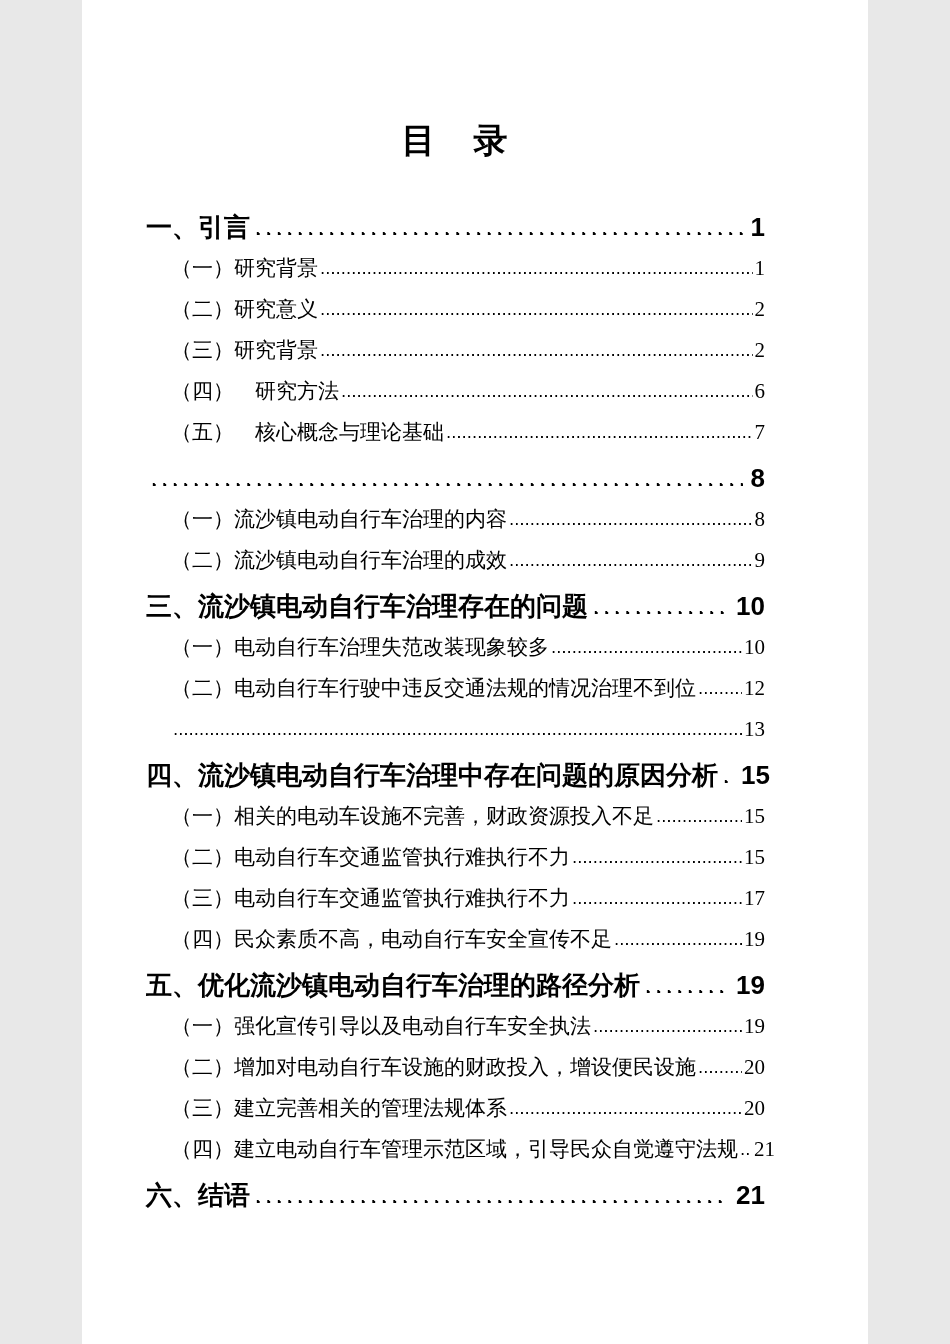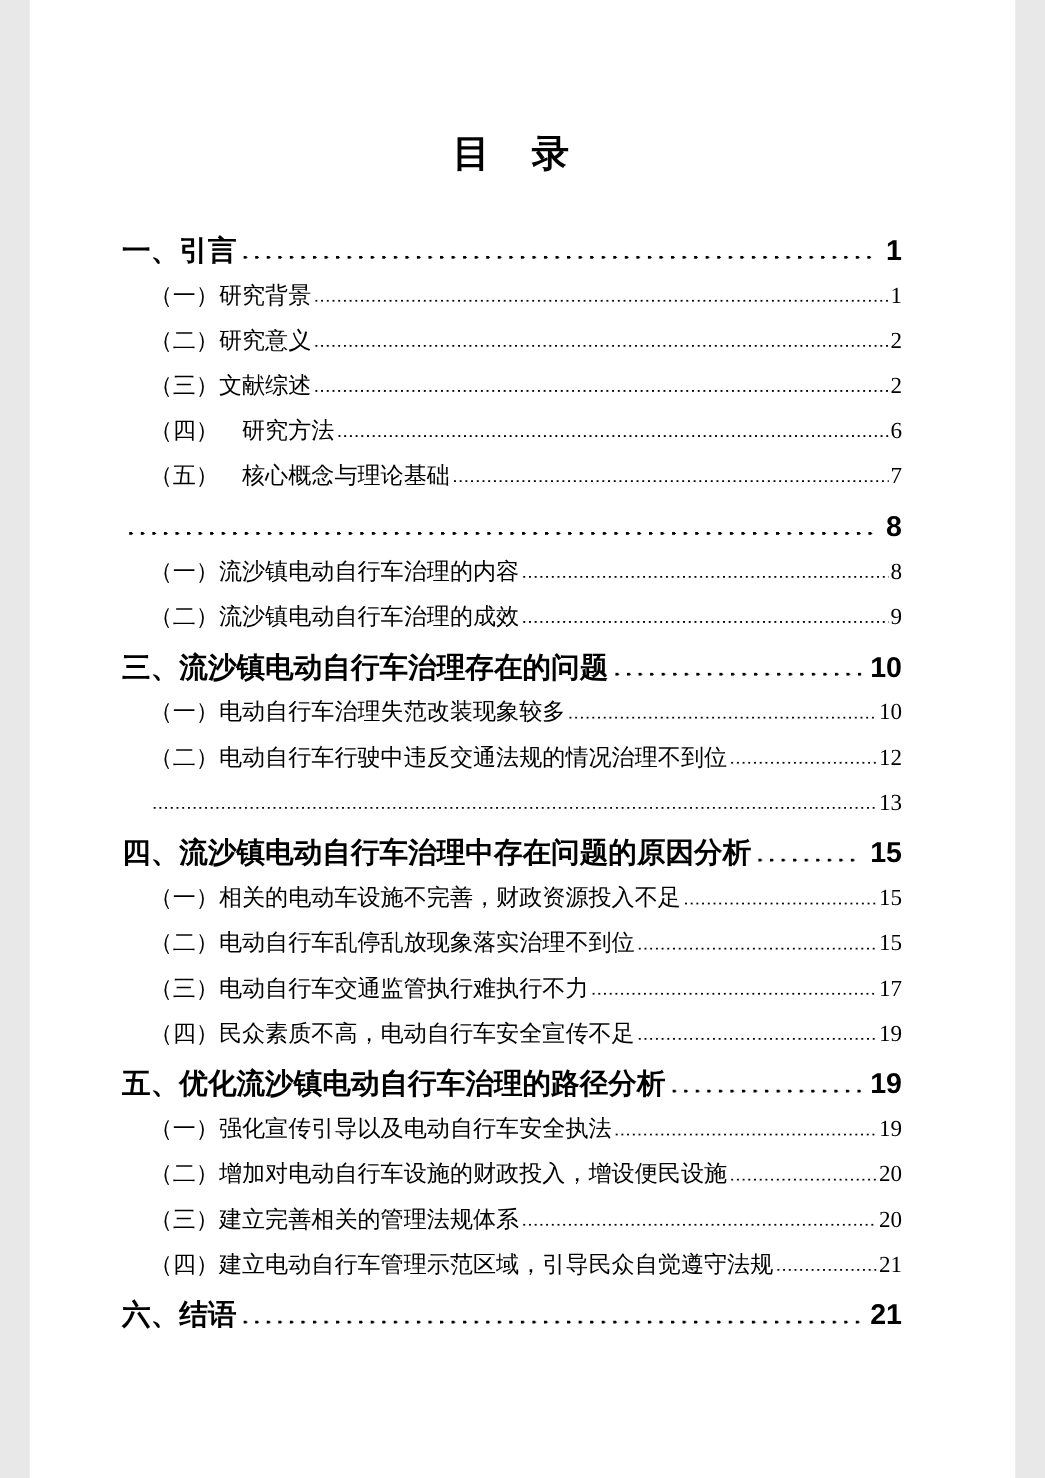--- a/index.html
+++ b/index.html
@@ -1,22 +1,22 @@
 <!DOCTYPE html>
 <html lang="zh"><head>
 <meta charset="utf-8">
 <style>
   html, body { margin: 0; padding: 0; background: #e8e8e8; }
   .page {
-    width: 896px;
+    width: 786px;
     height: 1344px;
     margin: 0 auto;
     background: #ffffff;
     box-sizing: border-box;
-    padding: 118px 103px 0 84px;
+    padding: 118px 103px 0 64px;
     color: #000000;
     overflow: hidden;
   }
   .doc-title {
     text-align: center;
     font-family: "Liberation Serif", serif;
     font-weight: bold;
     font-size: 34px;
     line-height: 46px;
     letter-spacing: 2px;
@@ -84,21 +84,21 @@
       <span class="label">（一）研究背景</span>
         <span class="leader"></span>
         <span class="pagenum">1</span>
     </div>
     <div class="row l2">
       <span class="label">（二）研究意义</span>
         <span class="leader"></span>
         <span class="pagenum">2</span>
     </div>
     <div class="row l2">
-      <span class="label">（三）文献综述</span>
+      <span class="label">（三）研究背景</span>
         <span class="leader"></span>
         <span class="pagenum">2</span>
     </div>
     <div class="row l2">
       <span class="label">（四）　研究方法</span>
         <span class="leader"></span>
         <span class="pagenum">6</span>
     </div>
     <div class="row l2">
       <span class="label">（五）　核心概念与理论基础</span>
@@ -142,21 +142,21 @@
       <span class="label">四、流沙镇电动自行车治理中存在问题的原因分析</span>
         <span class="leader"></span>
         <span class="pagenum">15</span>
     </div>
     <div class="row l2">
       <span class="label">（一）相关的电动车设施不完善，财政资源投入不足</span>
         <span class="leader"></span>
         <span class="pagenum">15</span>
     </div>
     <div class="row l2">
-      <span class="label">（二）电动自行车乱停乱放现象落实治理不到位</span>
+      <span class="label">（二）电动自行车交通监管执行难执行不力</span>
         <span class="leader"></span>
         <span class="pagenum">15</span>
     </div>
     <div class="row l2">
       <span class="label">（三）电动自行车交通监管执行难执行不力</span>
         <span class="leader"></span>
         <span class="pagenum">17</span>
     </div>
     <div class="row l2">
       <span class="label">（四）民众素质不高，电动自行车安全宣传不足</span>

